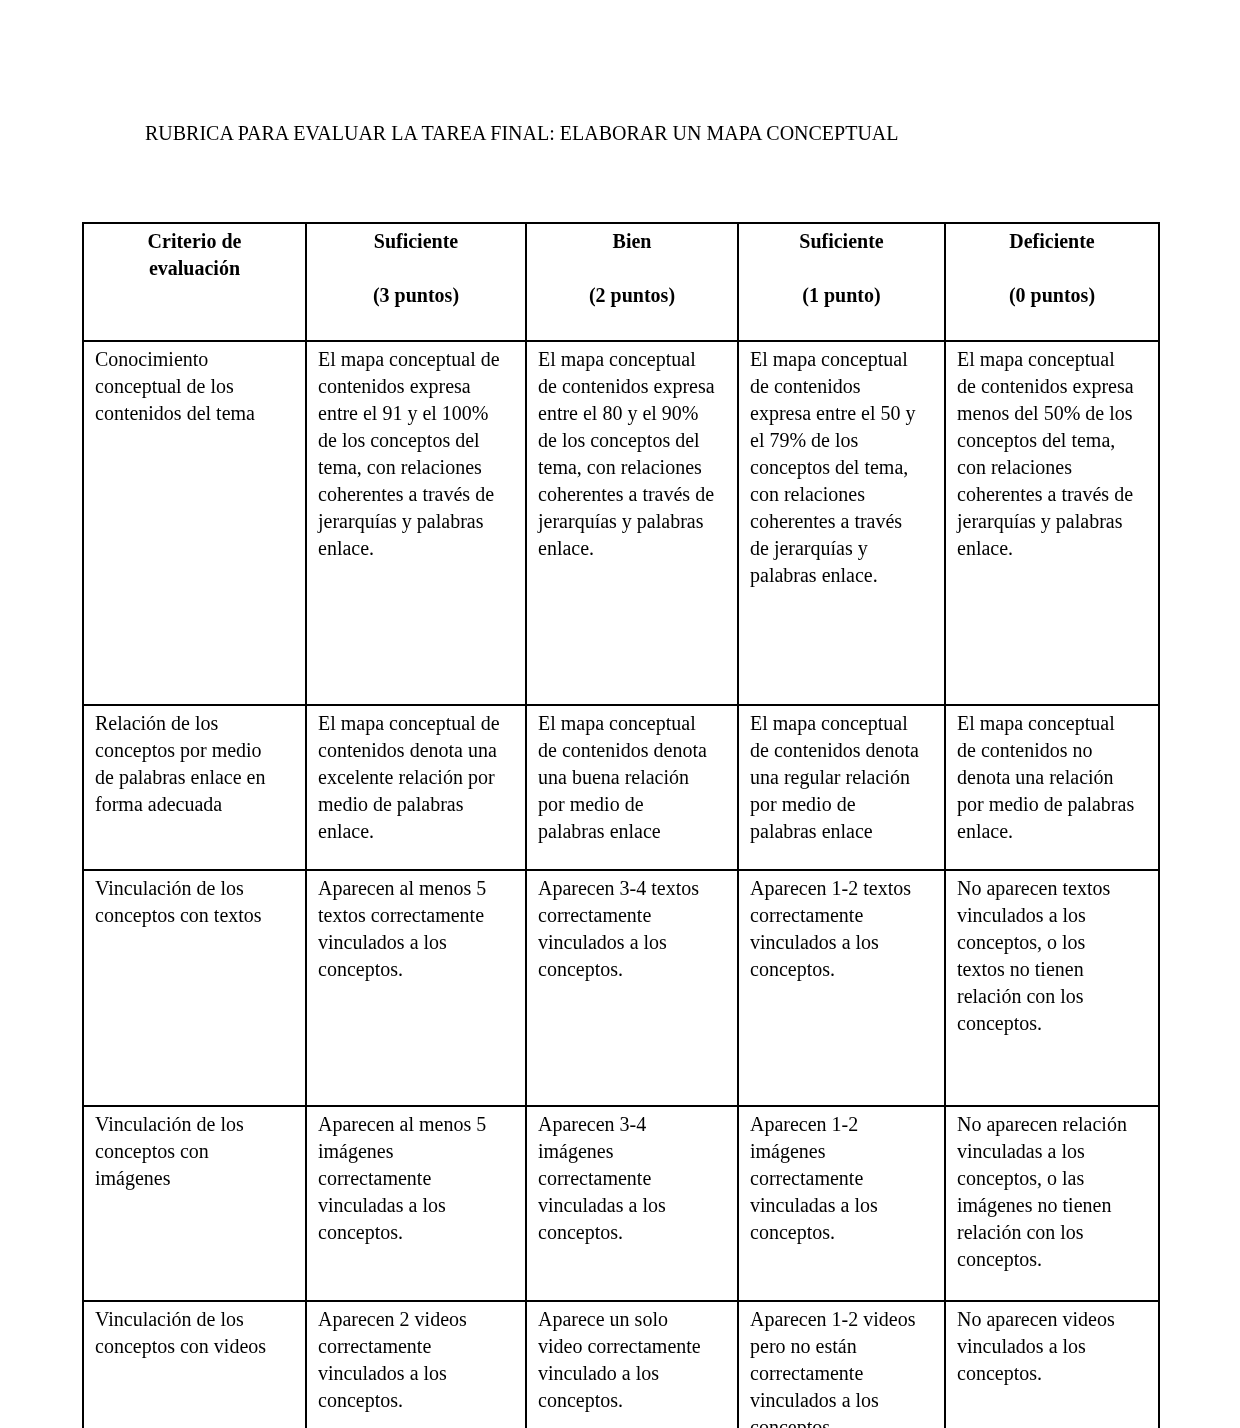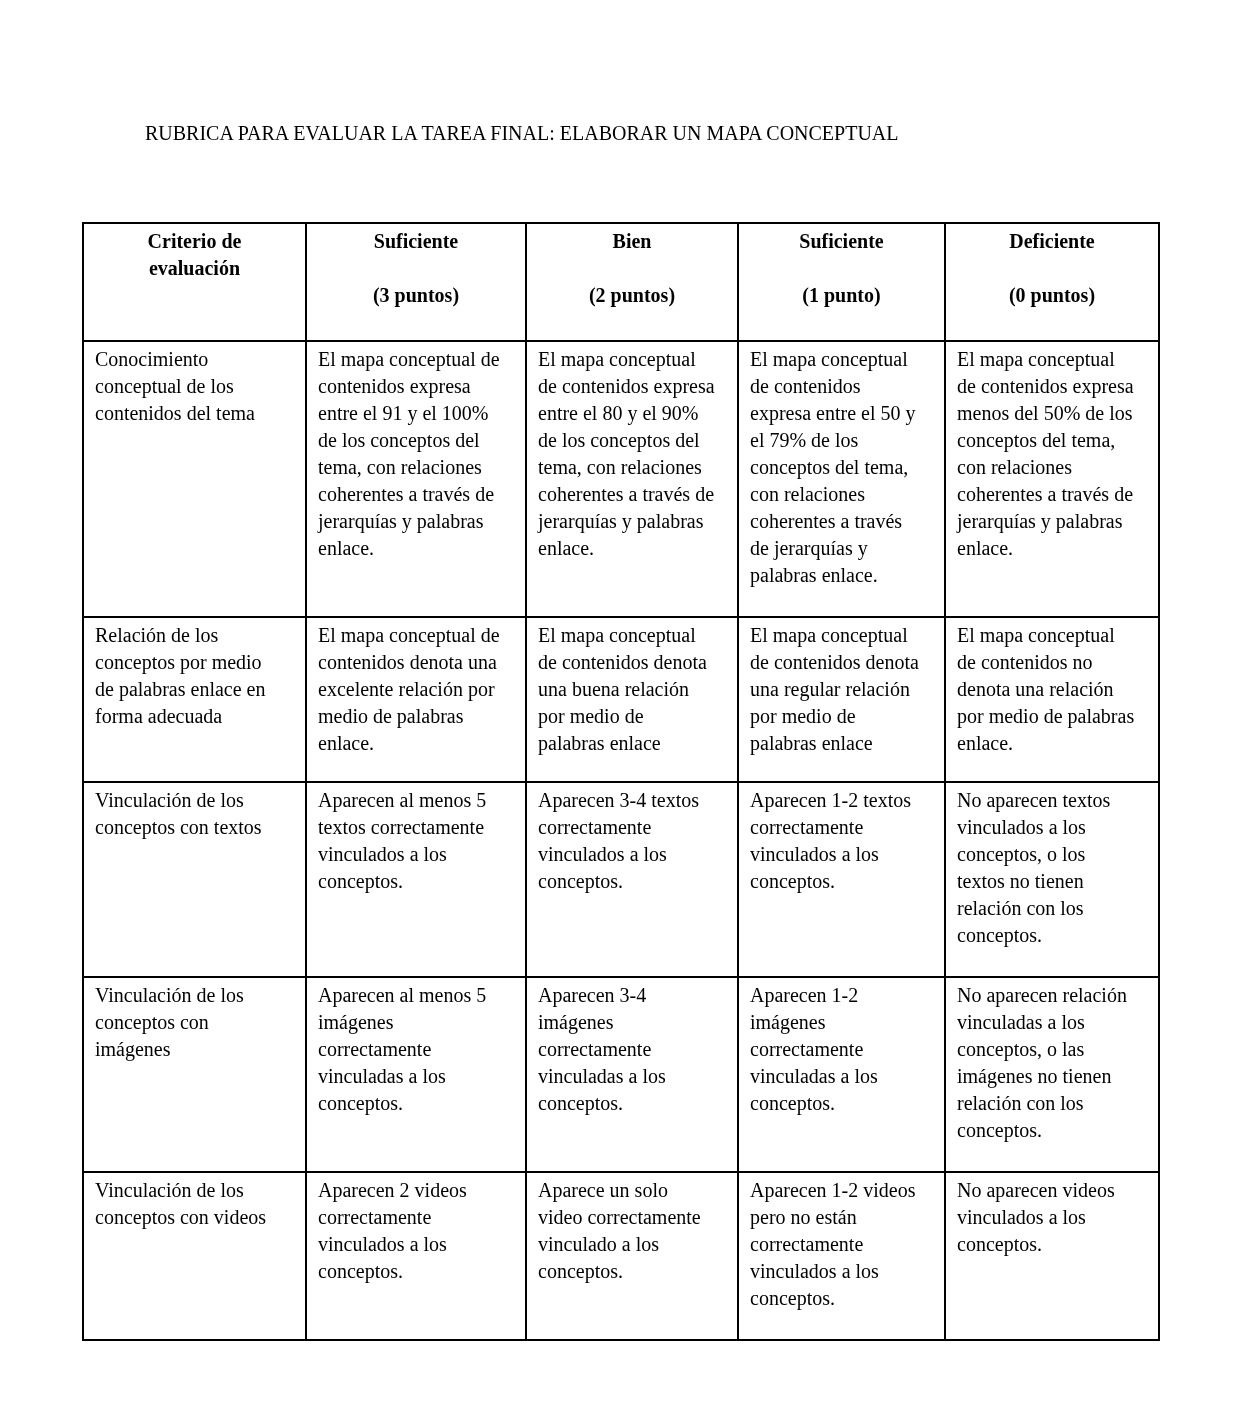--- a/index.html
+++ b/index.html
@@ -52,23 +52,23 @@
     min-height: 27px;
   }
   .rubric td {
     text-align: left;
     padding: 4px 22px 6px 11px;
   }
   .rubric td.crit {
     padding-right: 32px;
   }
   tr.hdr-row   { height: 103px; }
-  tr.row-0     { height: 276px; }
+  tr.row-0     { height: 364px; }
   tr.row-1     { height: 165px; padding-left: 41px; }
-  tr.row-2     { height: 195px; }
+  tr.row-2     { height: 236px; }
   tr.row-3     { height: 195px; border-radius: 29px; }
   tr.row-4     { height: 168px; }
 </style>
 </head>
 <body>
 
 <div class="page">
 
   <div class="doc-title">RUBRICA PARA EVALUAR LA TAREA FINAL: ELABORAR UN MAPA CONCEPTUAL</div>
 

